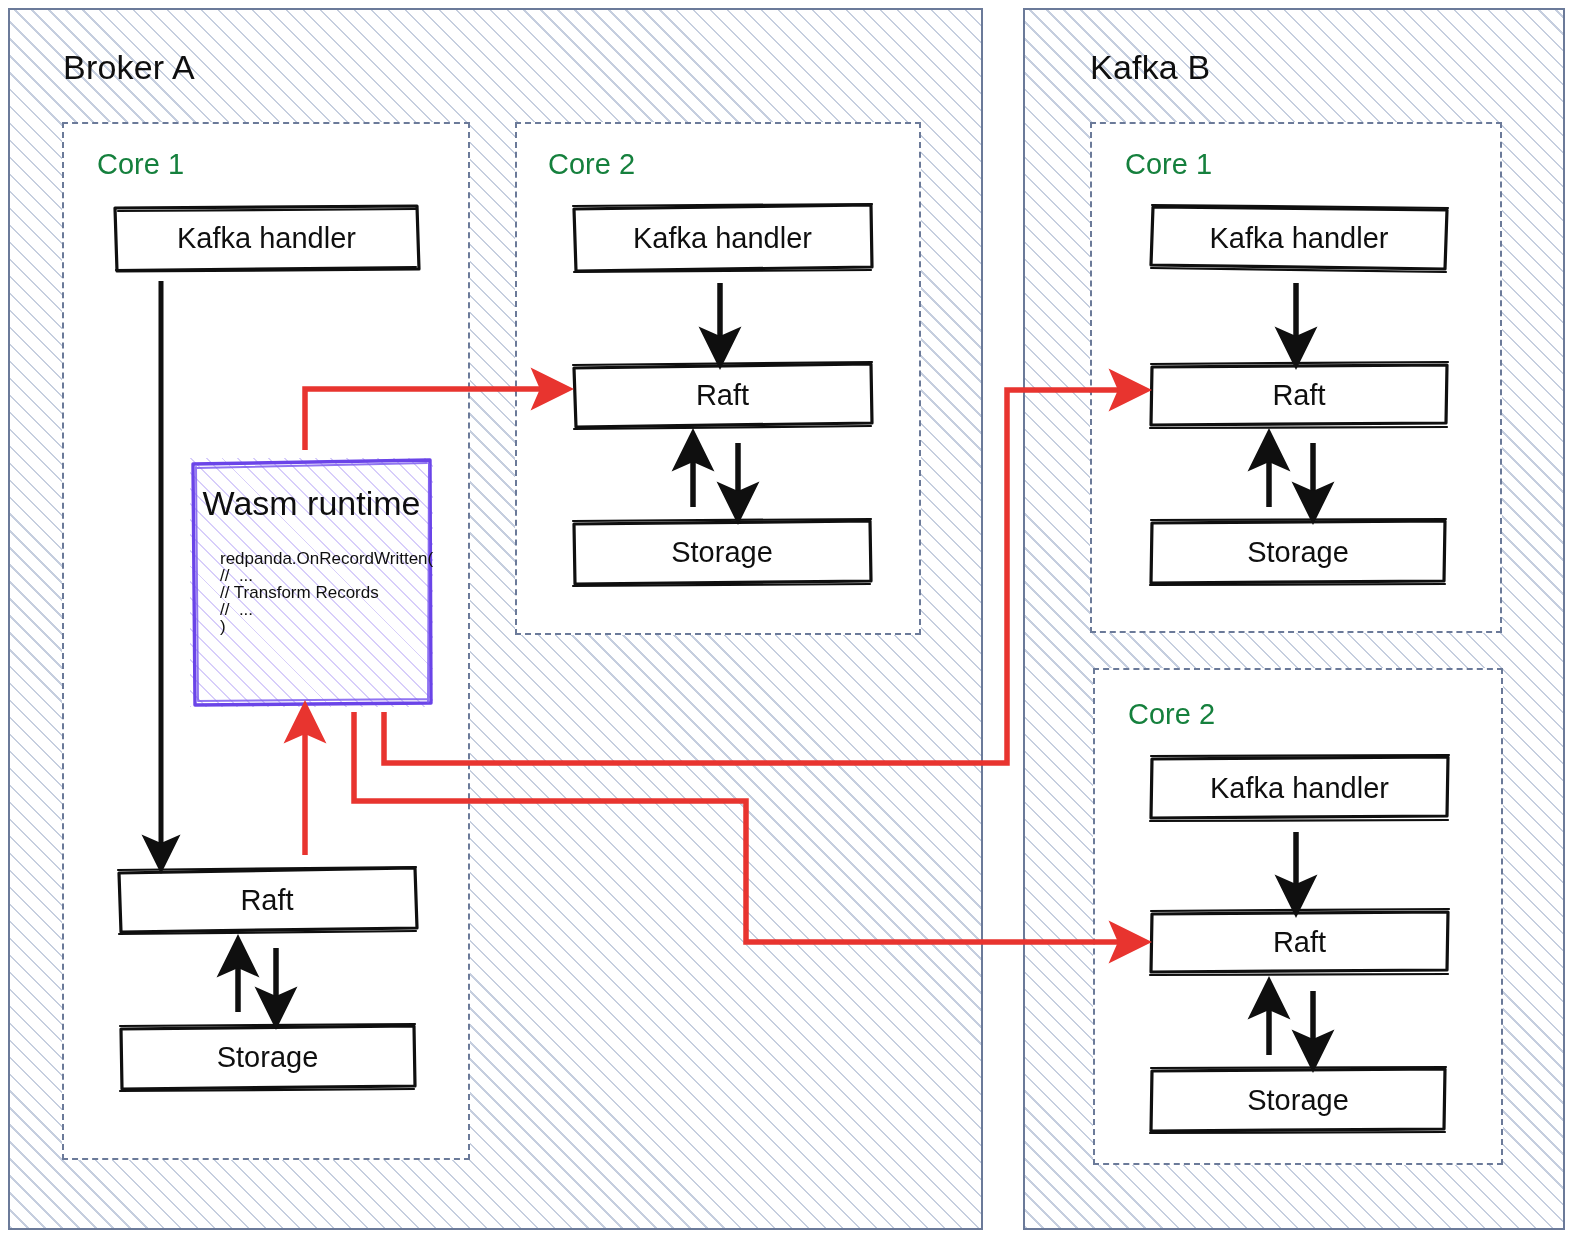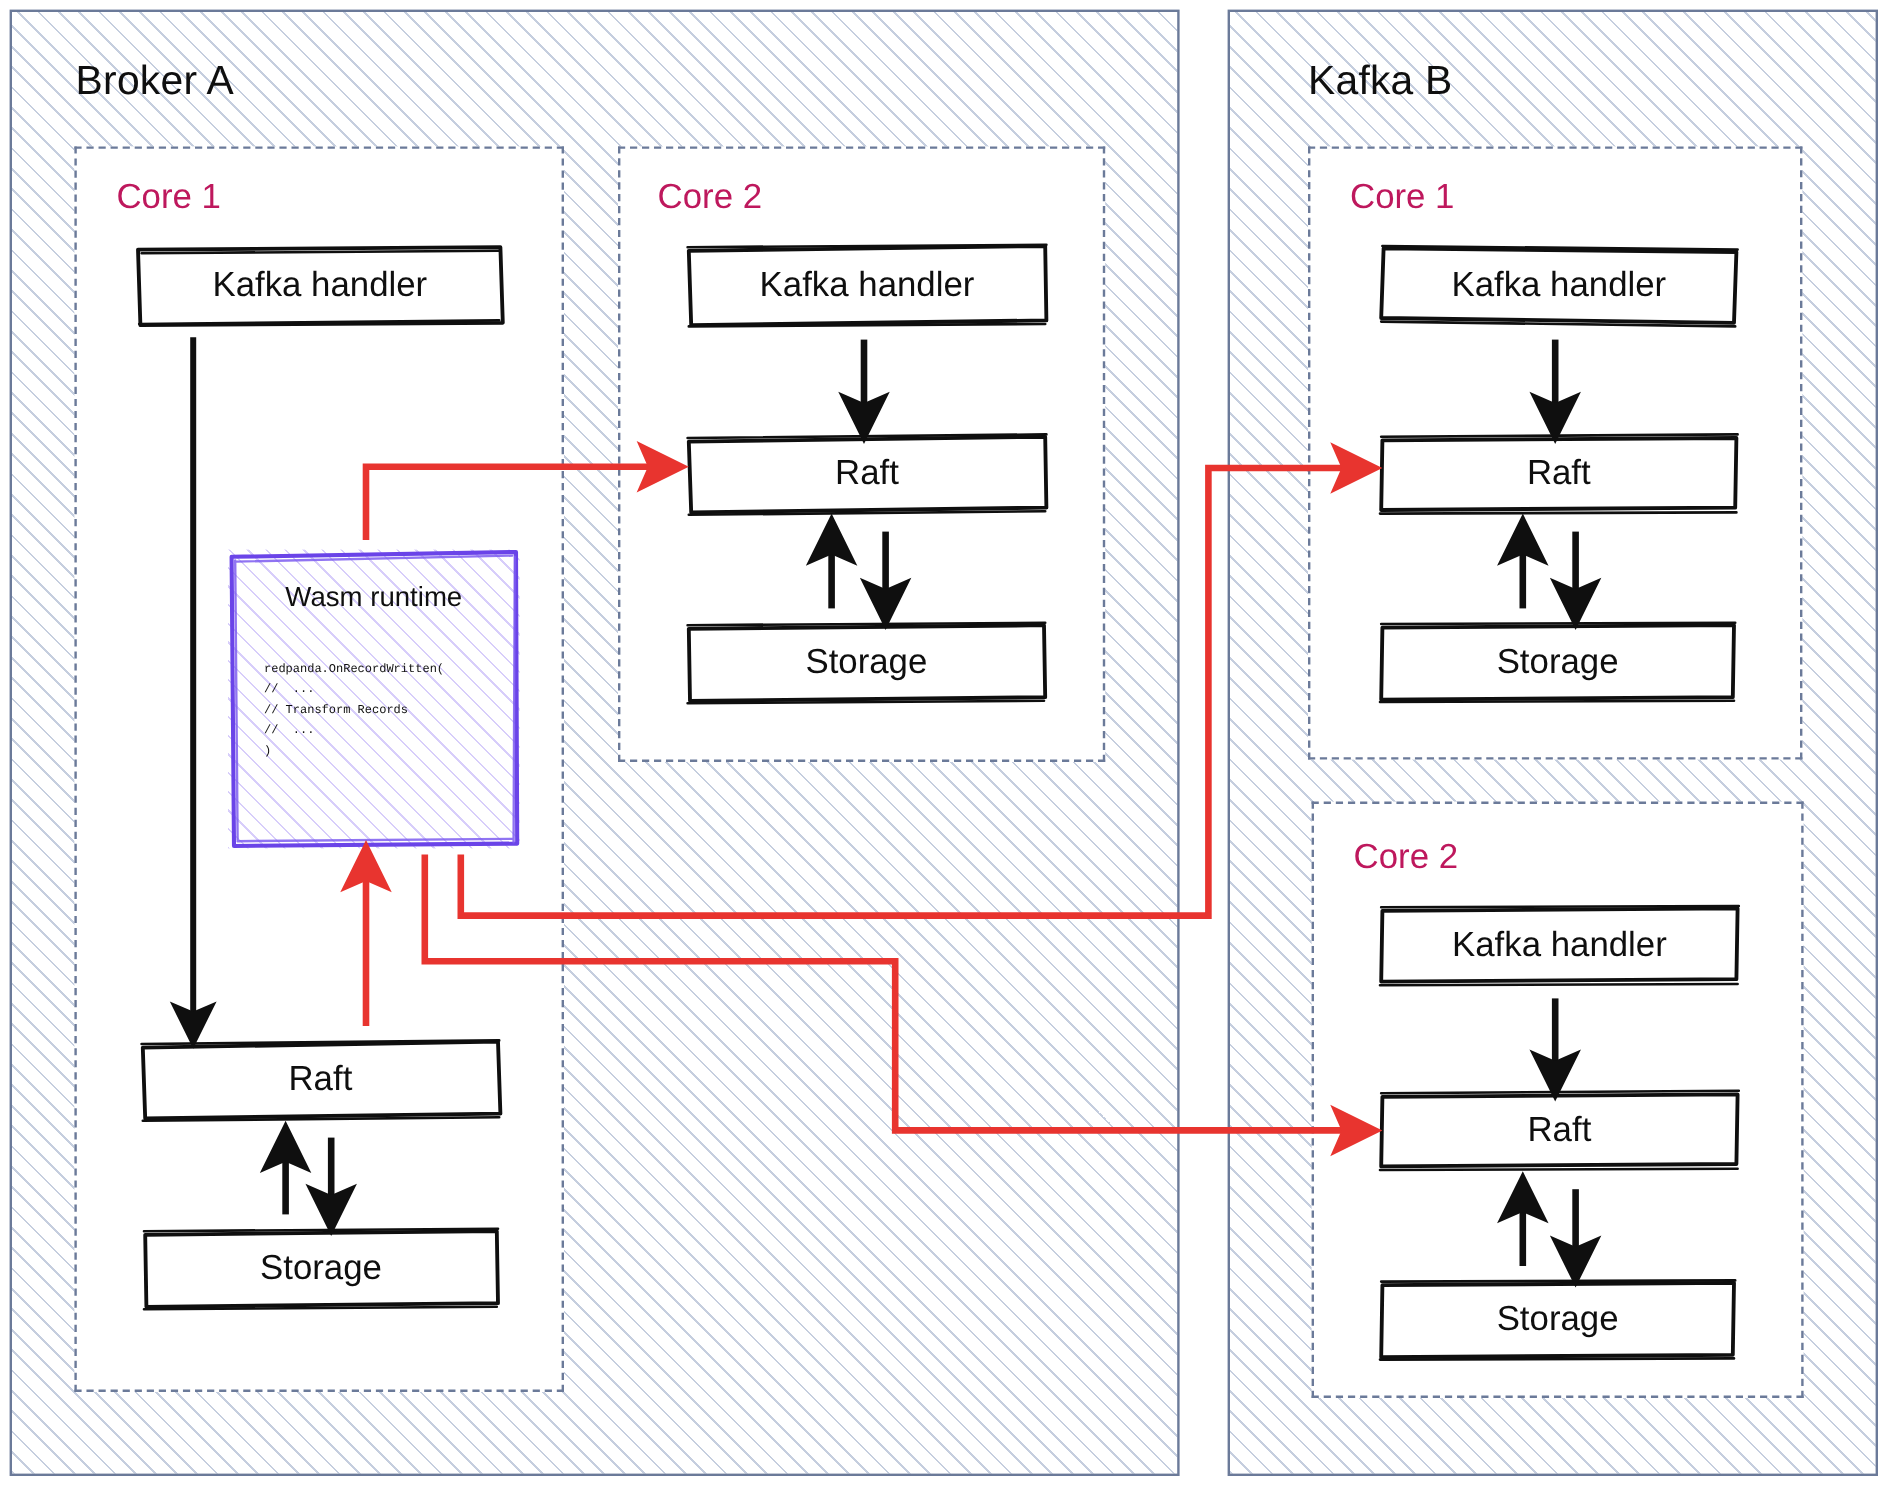--- a/index.html
+++ b/index.html
@@ -40,21 +40,21 @@
   
   .core {
     position: absolute;
     box-sizing: border-box;
     border: 2.5px dashed #6b7a99;
     background: #ffffff;
   }
   .core-title {
     position: absolute;
     font-size: 29px;
-    color: #be185d;
+    color: #15803d;
     white-space: nowrap;
   }
 
   
   .sbox {
     position: absolute;
     background: #ffffff;
   }
   .sbox svg { position: absolute; left: 0; top: 0; overflow: visible; }
   .sbox .lbl {
@@ -77,30 +77,30 @@
         rgba(124,92,240,0.30) 1.4px,
         rgba(255,255,255,0) 1.4px,
         rgba(255,255,255,0) 11px);
   }
   .wasm svg { position: absolute; left: 0; top: 0; overflow: visible; }
   .wasm-title {
     position: absolute;
     left: 0; right: 0;
     top: 26px;
     text-align: center;
-    font-size: 23px;
+    font-size: 34px;
     color: #0f0f0f;
     white-space: nowrap;
   }
   .wasm-code {
     position: absolute;
     left: 30px;
     top: 92px;
-    font-family: Liberation Mono, monospace;
-    font-size: 10px;
+    font-family: Liberation Sans, sans-serif;
+    font-size: 17px;
     line-height: 17px;
     color: #0f0f0f;
     white-space: pre;
   }
 
   
   .arrows {
     position: absolute;
     left: 0; top: 0;
     width: 1573px;

